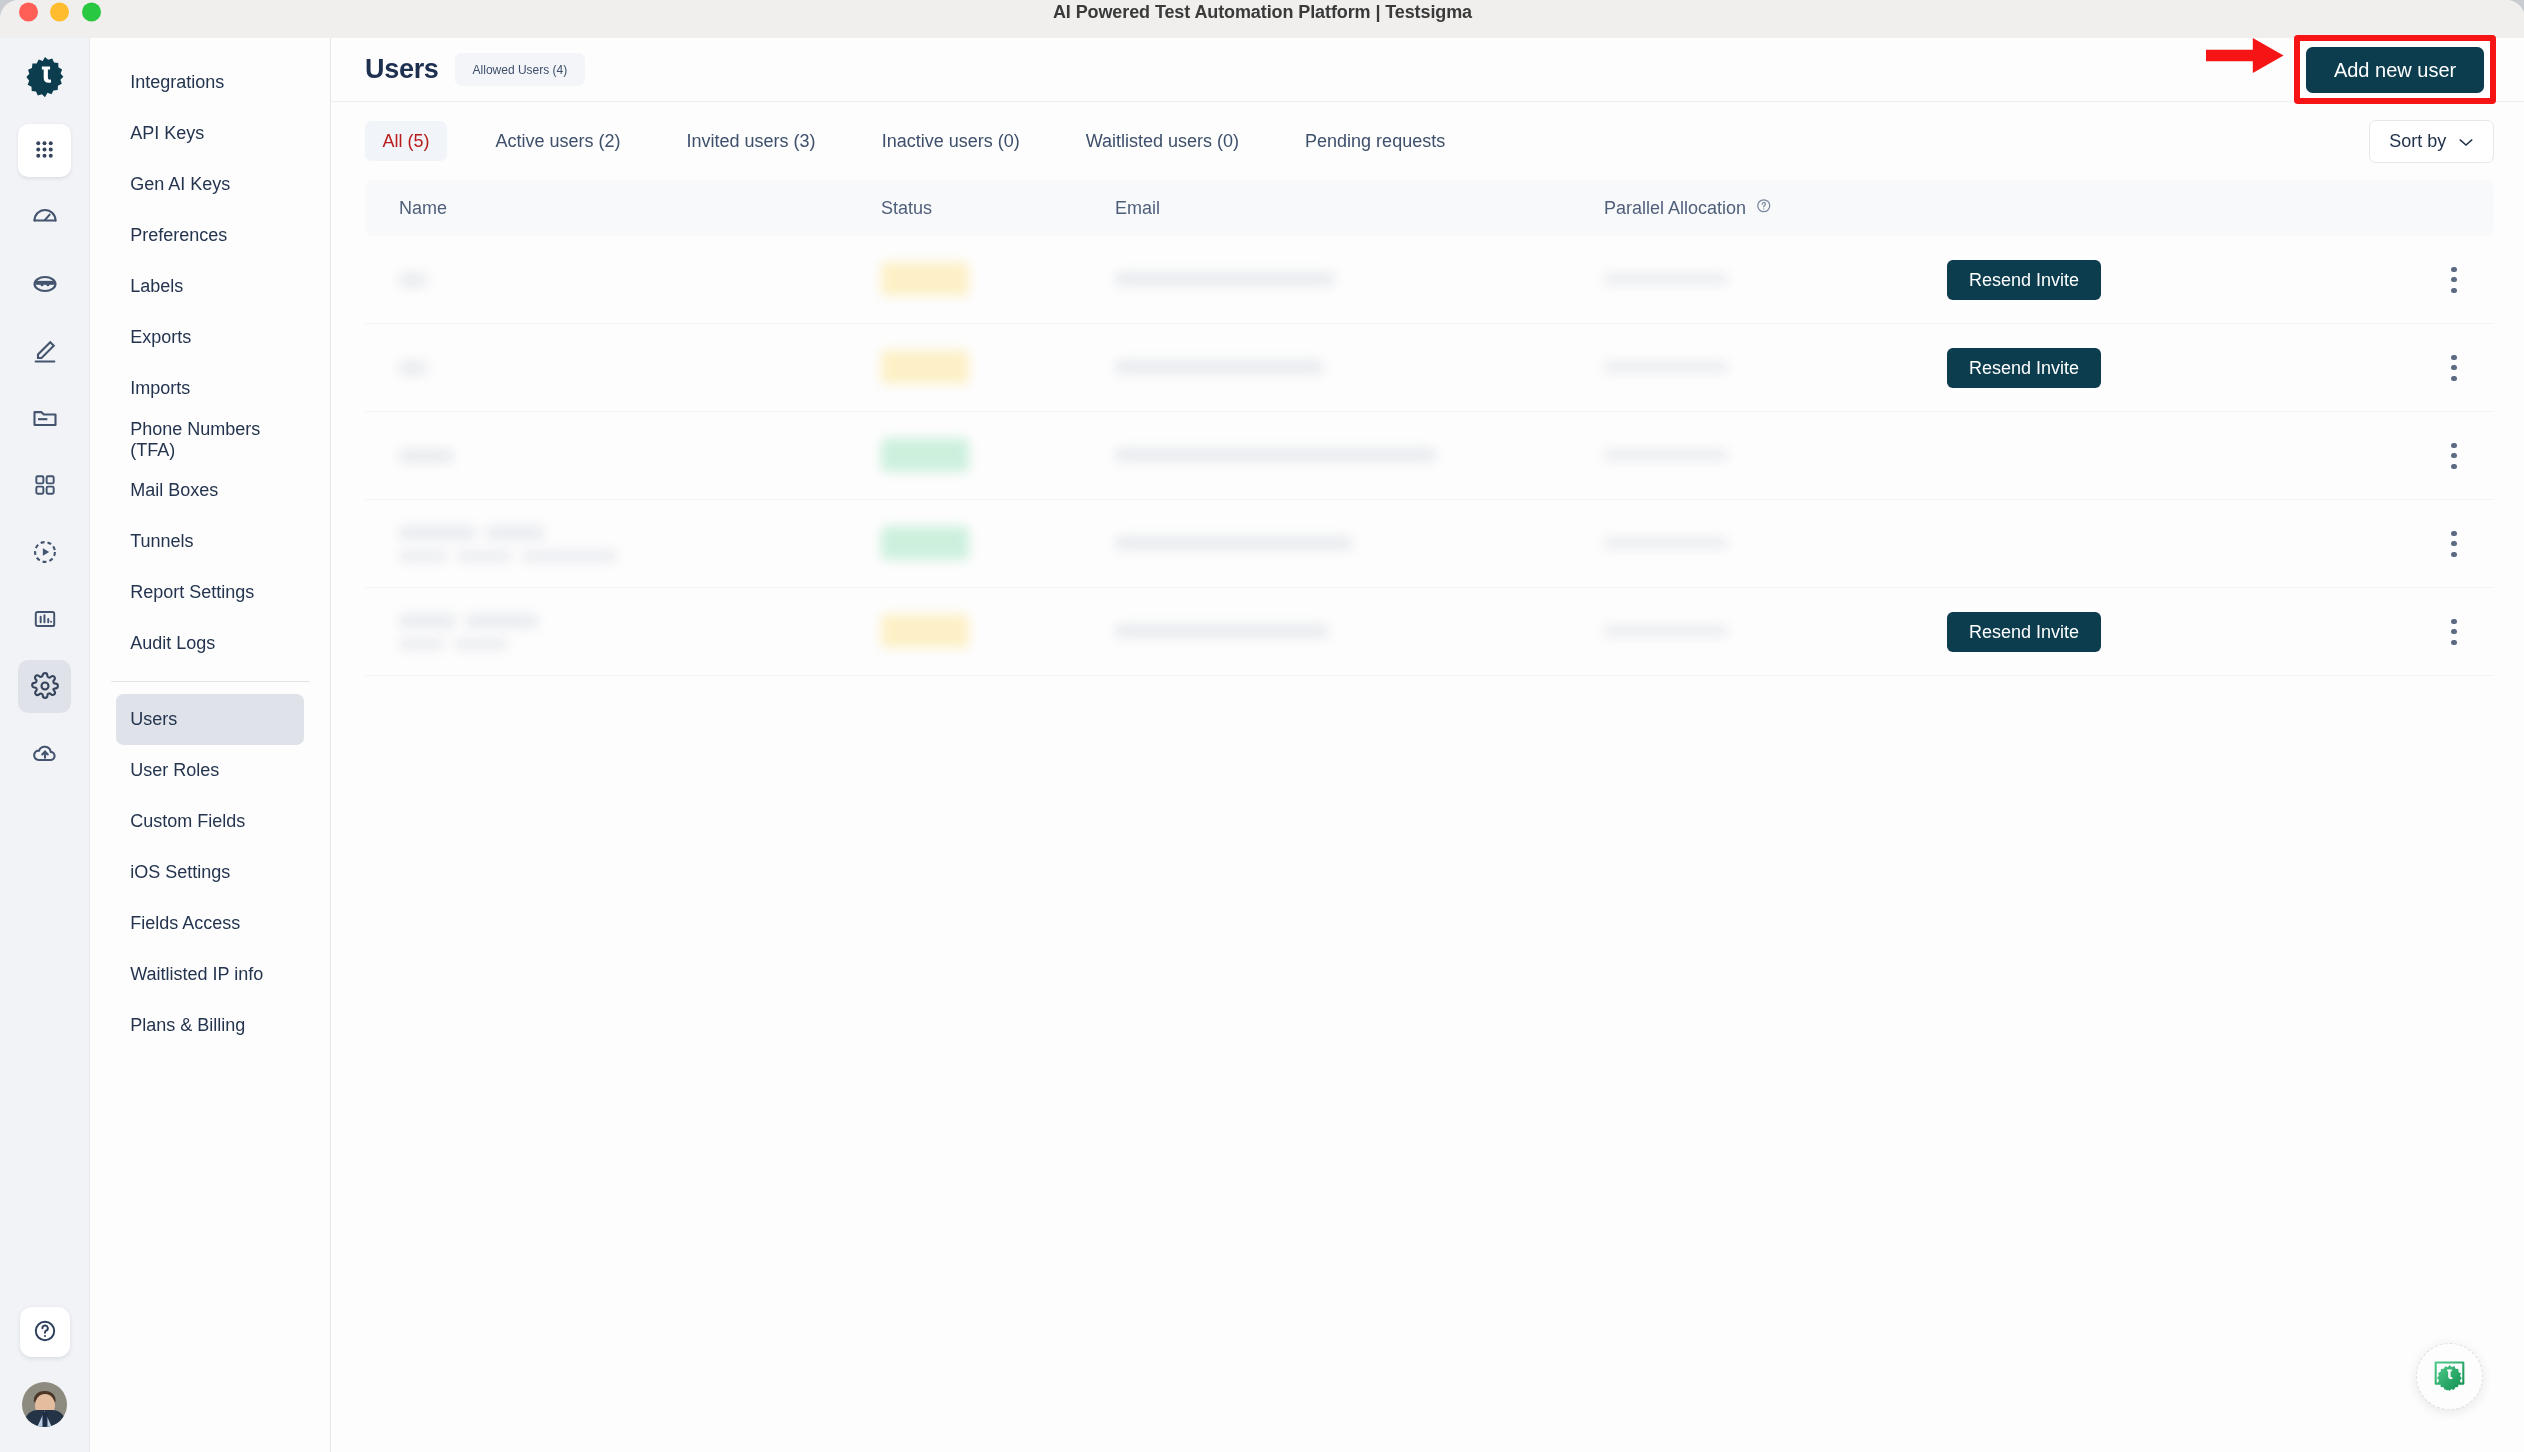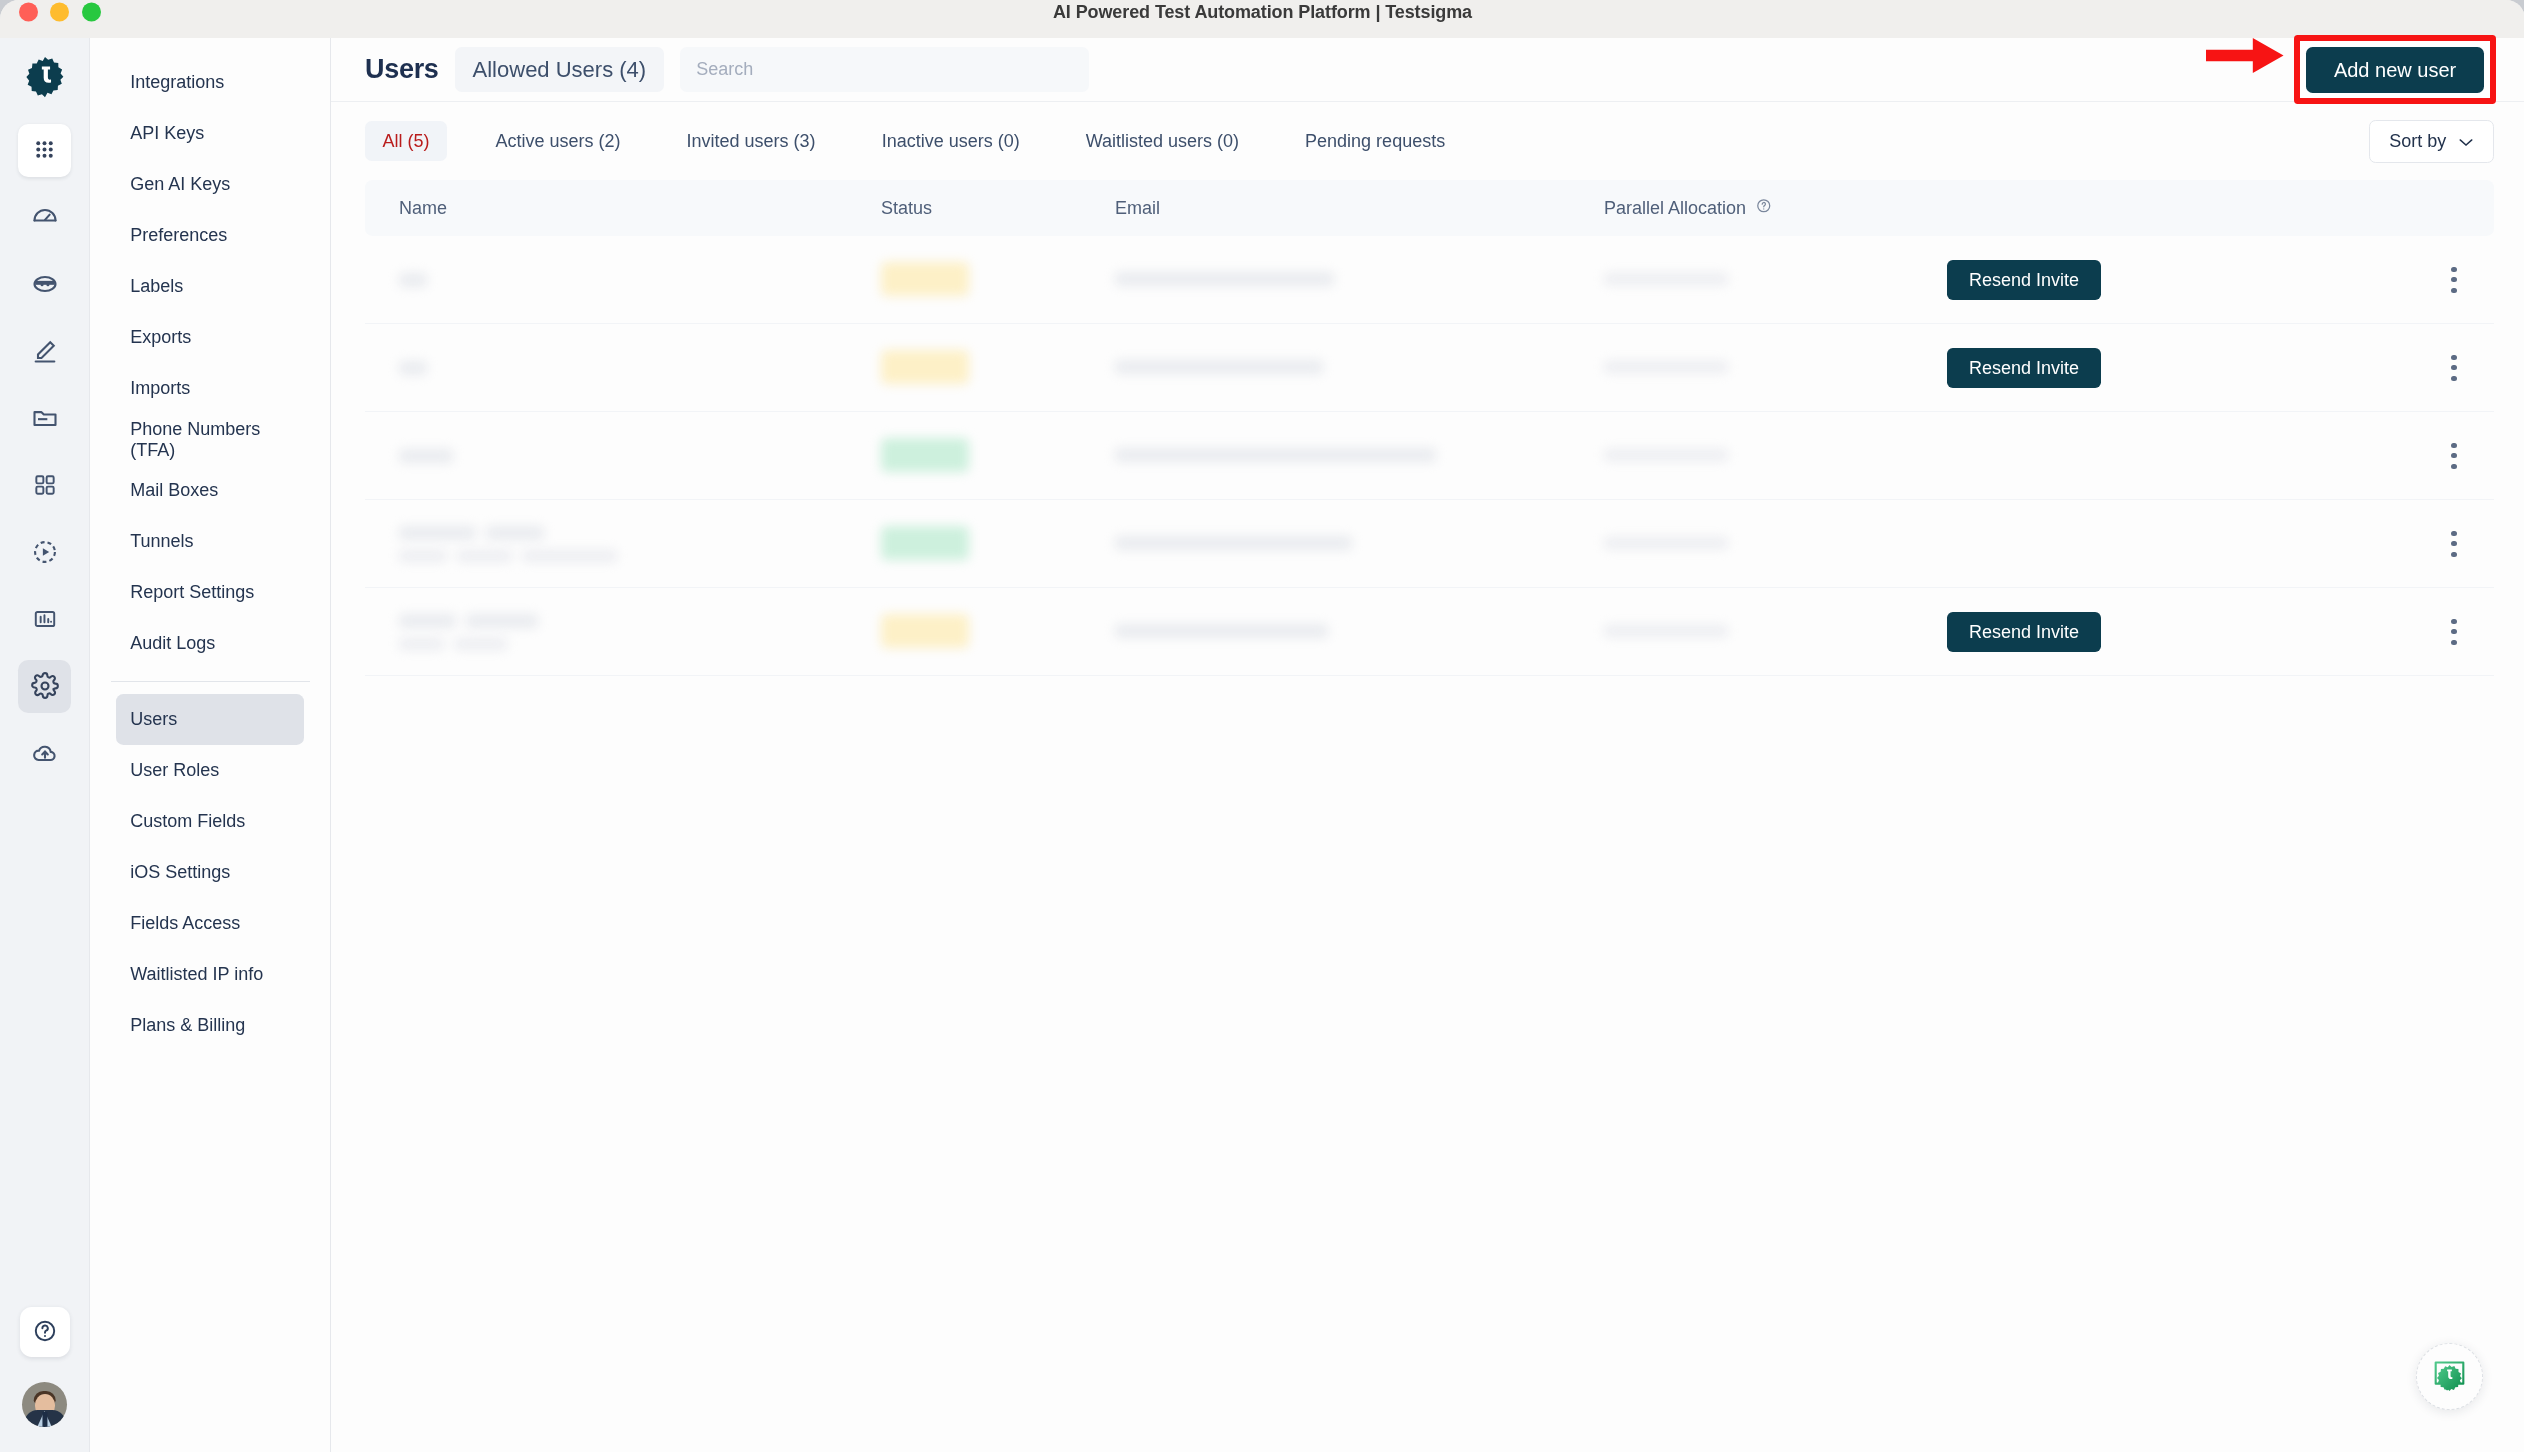--- a/index.html
+++ b/index.html
@@ -149,21 +149,21 @@
     padding: 0 29px 0 34px;
     border-bottom: 0.7px solid #edeff2;
     gap: 16px;
   }
   .page-title {
     font-size: 27px; font-weight: 600; color: #1e3050;
     letter-spacing: -0.3px;
   }
   .chip {
     background: #f3f5f8; border-radius: 6.6px;
-    padding: 9.5px 18px; font-size: 22px; color: #3d4f6b;
+    padding: 9.5px 18px; font-size: 12px; color: #3d4f6b;
   }
   .search-box {
     width: 409px; height: 45px;
     background: #f6f8fa; border: none; border-radius: 6.6px;
     padding: 0 16px; font-size: 18px; color: #2b3b56;
     font-family: "Liberation Sans", sans-serif;
   }
   .search-box::placeholder { color: #a4adbd; }
   .spacer { flex: 1; }
 
@@ -475,21 +475,20 @@
             <span>Plans &amp; Billing</span>
           </div>
       </div>
     </div>
 
     <div class="main">
 
       <div class="main-head">
         <span class="page-title">Users</span>
         <span class="chip">Allowed Users (4)</span>
-        <input class="search-box" value="" placeholder="Search" style="">
         <span class="spacer"></span>
 
         <div class="add-user-wrap">
           <span class="arrow-annot">
             <svg width="79" height="41" viewBox="0 0 108 56">
               <path fill="#f71414" d="M0 20h64V4l42 24-42 24V36H0z"></path>
             </svg>
           </span>
           <div class="highlight-box">
             <button class="btn-primary">Add new user</button>

